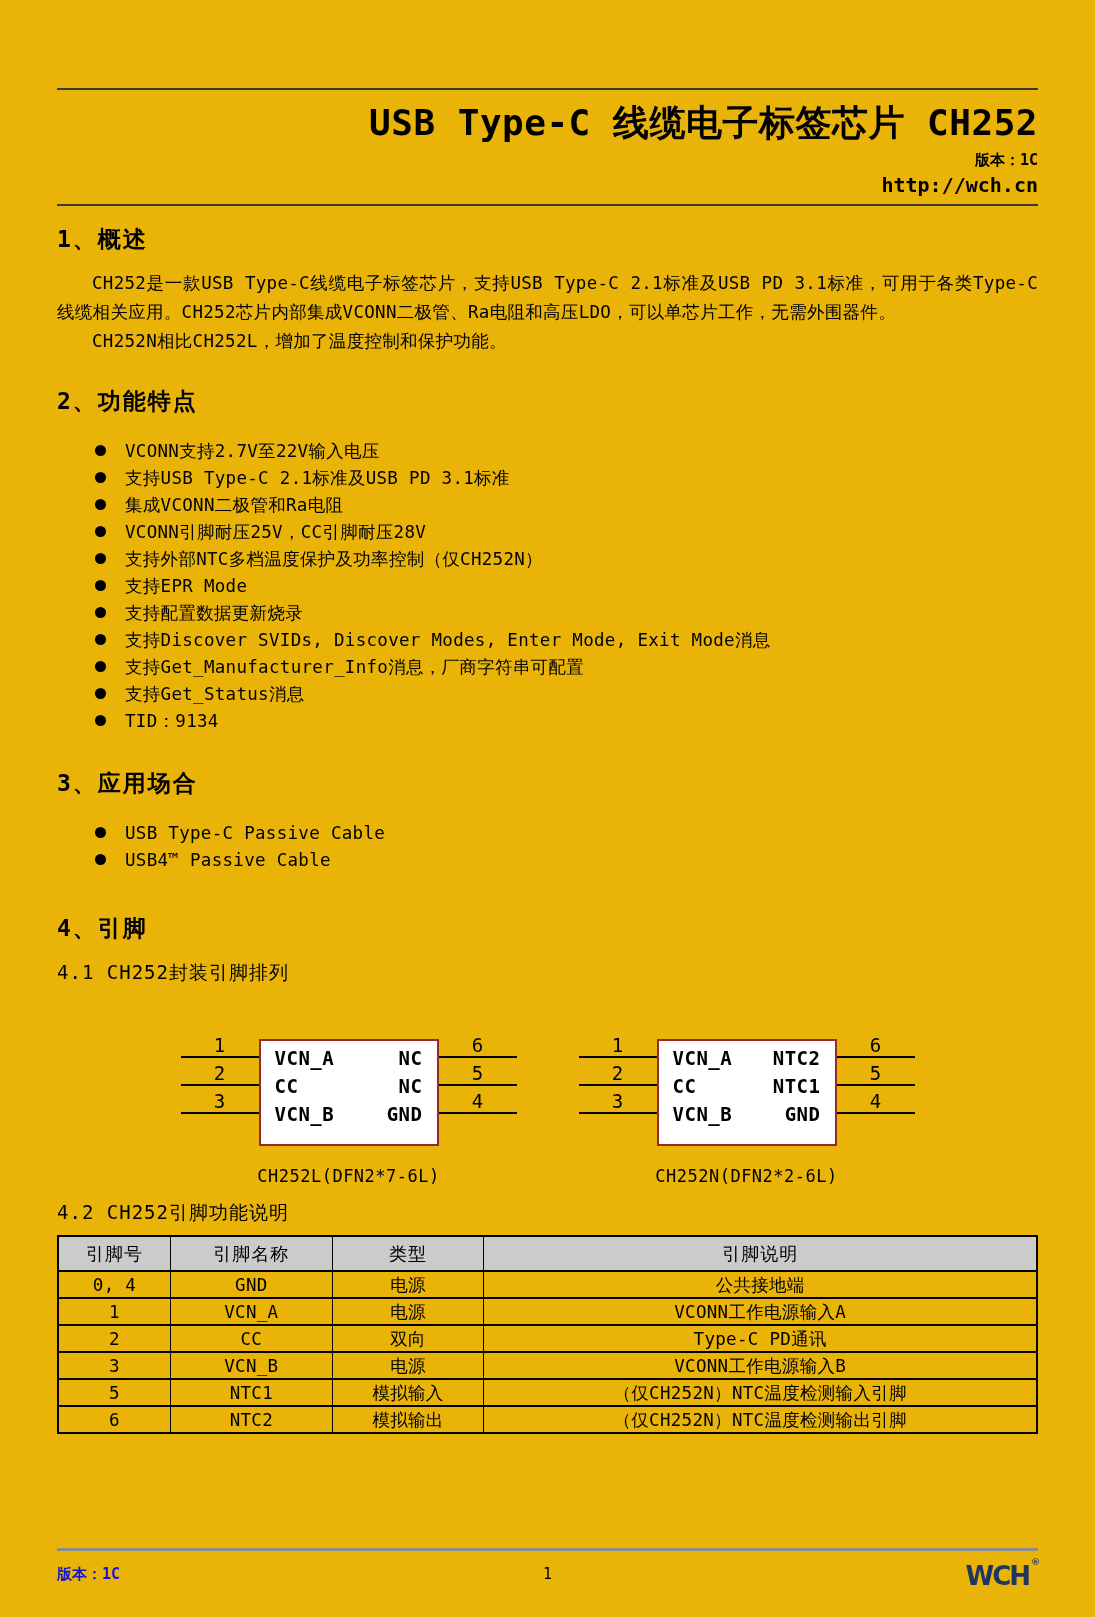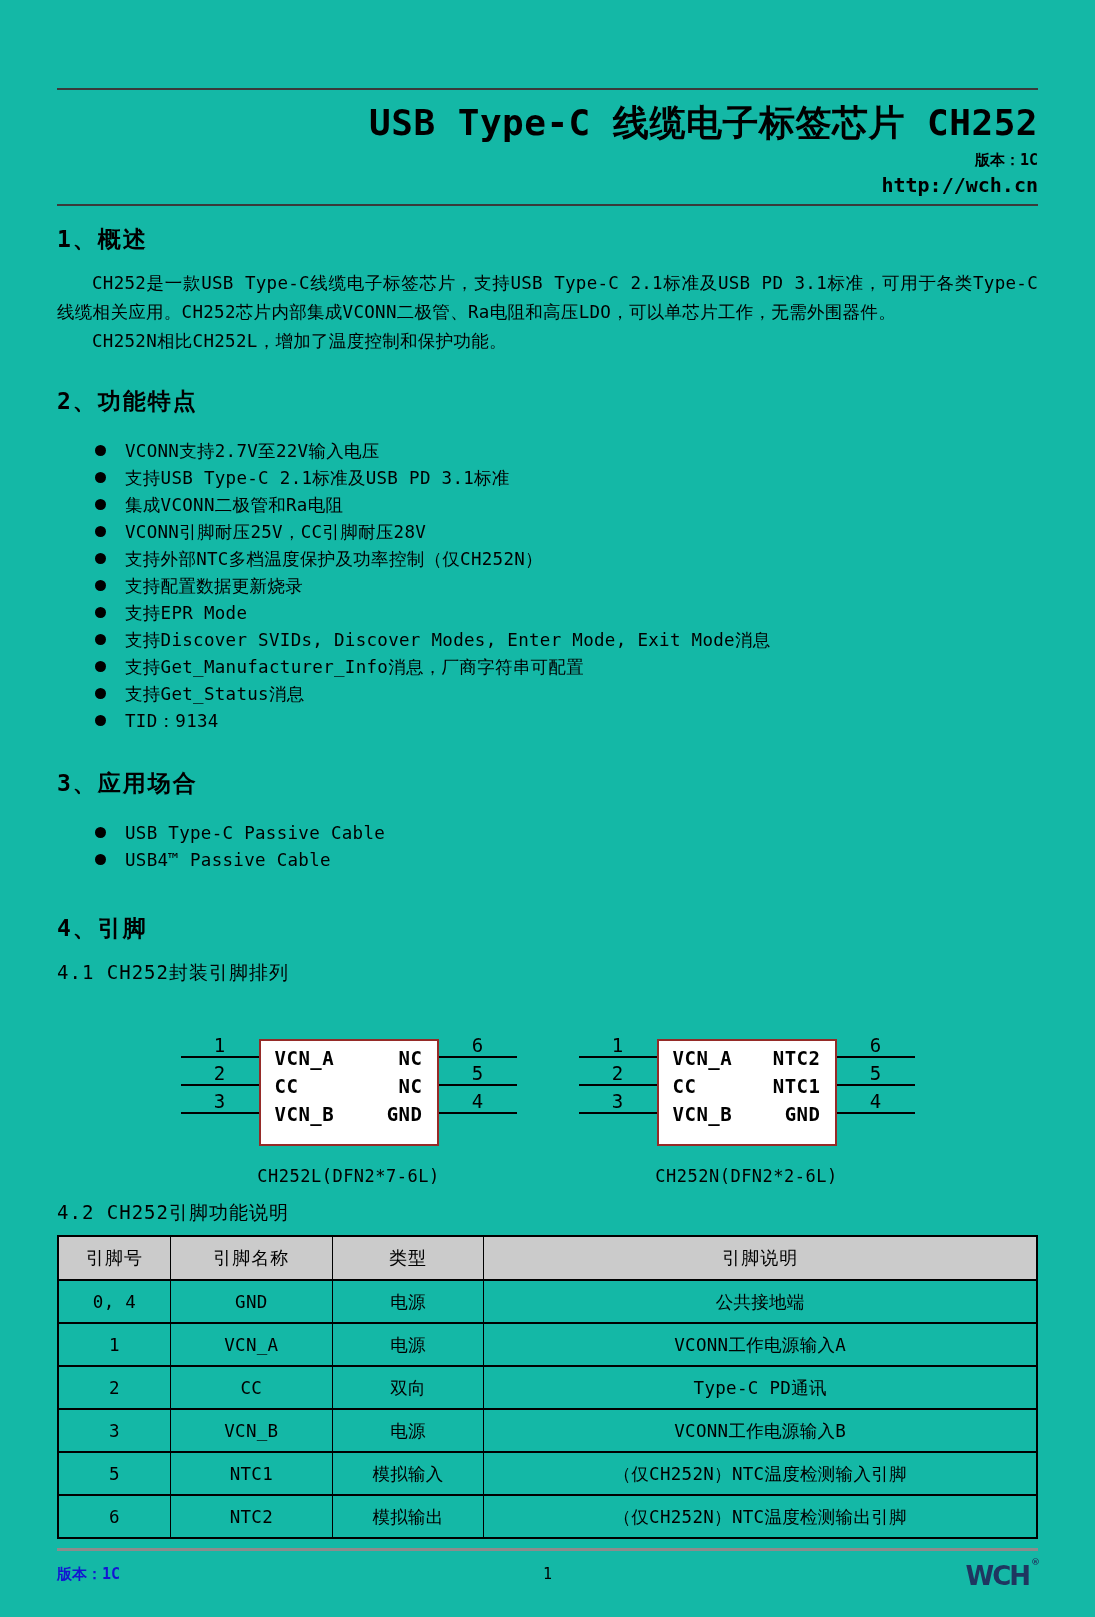--- a/index.html
+++ b/index.html
@@ -1,19 +1,19 @@
 <!DOCTYPE html>
 <html><head>
 <meta charset="utf-8">
 <style>
   * { box-sizing: border-box; }
   html,body { margin:0; padding:0; background:#e8e8e8; }
   .page {
     position:relative; width:1095px; height:1617px; margin:0 auto;
-    background:#14b8a6; color:#000;
+    background:#eab308; color:#000;
     font-family:"DejaVu Sans Mono","DejaVu Sans",sans-serif;
     overflow:hidden;
   }
   .content { padding:0 57px; }
 
   .hrule { border:none; border-top:2px solid #3a3a3a; margin:0; }
   .hrule.top { margin-top:88px; }
   .hrule.mid { margin-top:6px; }
 
   .doc-title { margin:10px 0 0; text-align:right; font-size:36px; line-height:46px; font-weight:bold; letter-spacing:0.5px; }
@@ -39,22 +39,22 @@
   .diagram-body { display:flex; align-items:flex-start; }
   .pins-col { display:flex; flex-direction:column; width:78px; padding-top:12px; }
   .pin { height:28px; display:flex; flex-direction:column; justify-content:flex-end; }
   .pin-num { text-align:center; font-size:19px; line-height:22px; }
   .pin-line { width:100%; border-top:2px solid #000; }
   .chip-box { margin-top:21px; width:180px; border:2px solid #962b28; padding:3px 14px 16px; background:#fff; }
   .chip-row { display:flex; justify-content:space-between; align-items:center; height:28px; font-size:19px; font-weight:bold; letter-spacing:0.5px; }
   .diagram-caption { text-align:center; margin-top:20px; font-size:17px; letter-spacing:0.5px; }
 
   table.pin-table { width:100%; border-collapse:collapse; border:2.5px solid #000; margin-top:4px; }
-  .pin-table th { background:#cbcbcb; border:1px solid #000; border-bottom:2.5px solid #000; height:44px; font-size:18px; font-weight:normal; letter-spacing:1px; text-align:center; padding:0; }
-  .pin-table td { border:1px solid #000; border-bottom:2px solid #000; height:43px; font-size:17.5px; text-align:center; padding:0; letter-spacing:0.3px; }
+  .pin-table th { background:#cbcbcb; border:1px solid #000; border-bottom:2.5px solid #000; height:35px; font-size:18px; font-weight:normal; letter-spacing:1px; text-align:center; padding:0; }
+  .pin-table td { border:1px solid #000; border-bottom:2px solid #000; height:27px; font-size:17.5px; text-align:center; padding:0; letter-spacing:0.3px; }
 
   .footer { position:absolute; left:57px; right:57px; top:1548px; }
   .footer-rule { border:none; border-top:3px solid #8c8c8c; margin:0; }
   .footer-row { position:relative; margin-top:9px; display:flex; justify-content:space-between; align-items:center; height:28px; }
   .footer-version { color:#1414d2; font-size:15px; font-weight:bold; }
   .footer-page { position:absolute; left:0; right:0; text-align:center; font-size:15px; }
   .footer-logo { position:relative; color:#1f3660; font-family:"DejaVu Sans",sans-serif; font-weight:bold; font-size:26px; letter-spacing:-2px; line-height:26px; }
   .footer-logo sup { font-size:9px; letter-spacing:0; position:relative; top:-10px; left:2px; }
 </style>
 </head>
@@ -92,25 +92,25 @@
       <li>
           <span class="bullet-dot"></span>
           <span>VCONN引脚耐压25V，CC引脚耐压28V</span>
         </li>
       <li>
           <span class="bullet-dot"></span>
           <span>支持外部NTC多档温度保护及功率控制（仅CH252N）</span>
         </li>
       <li>
           <span class="bullet-dot"></span>
+          <span>支持EPR Mode</span>
+        </li>
+      <li>
+          <span class="bullet-dot"></span>
           <span>支持配置数据更新烧录</span>
-        </li>
-      <li>
-          <span class="bullet-dot"></span>
-          <span>支持EPR Mode</span>
         </li>
       <li>
           <span class="bullet-dot"></span>
           <span>支持Discover SVIDs, Discover Modes, Enter Mode, Exit Mode消息</span>
         </li>
       <li>
           <span class="bullet-dot"></span>
           <span>支持Get_Manufacturer_Info消息，厂商字符串可配置</span>
         </li>
       <li>

